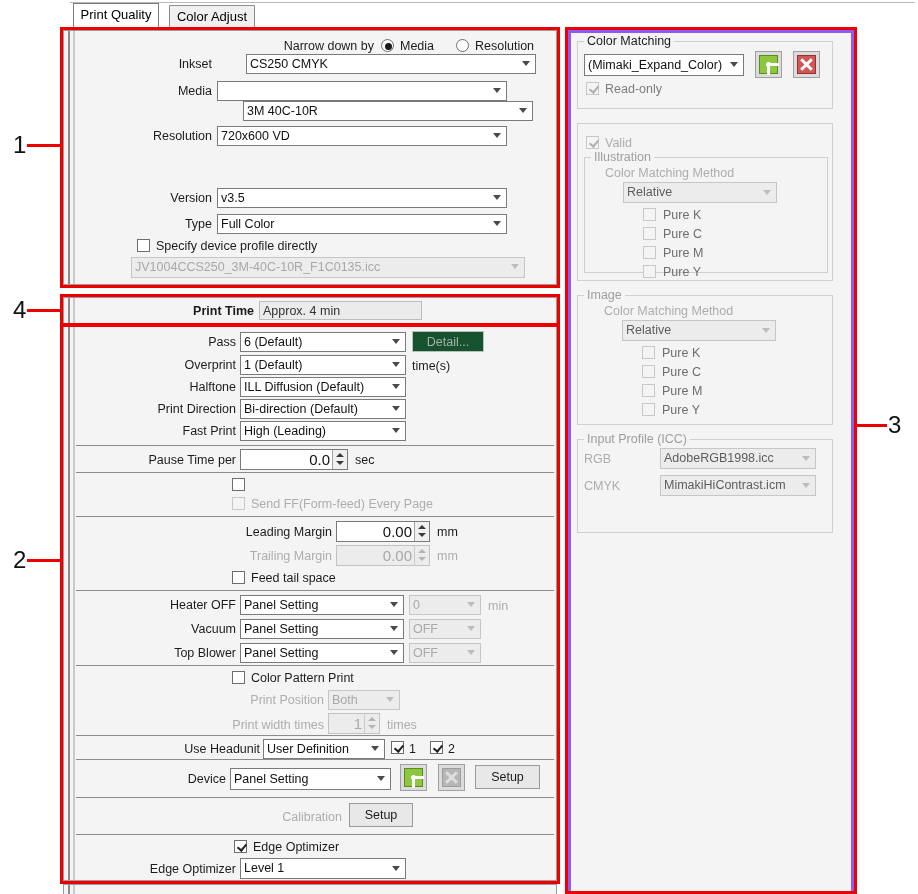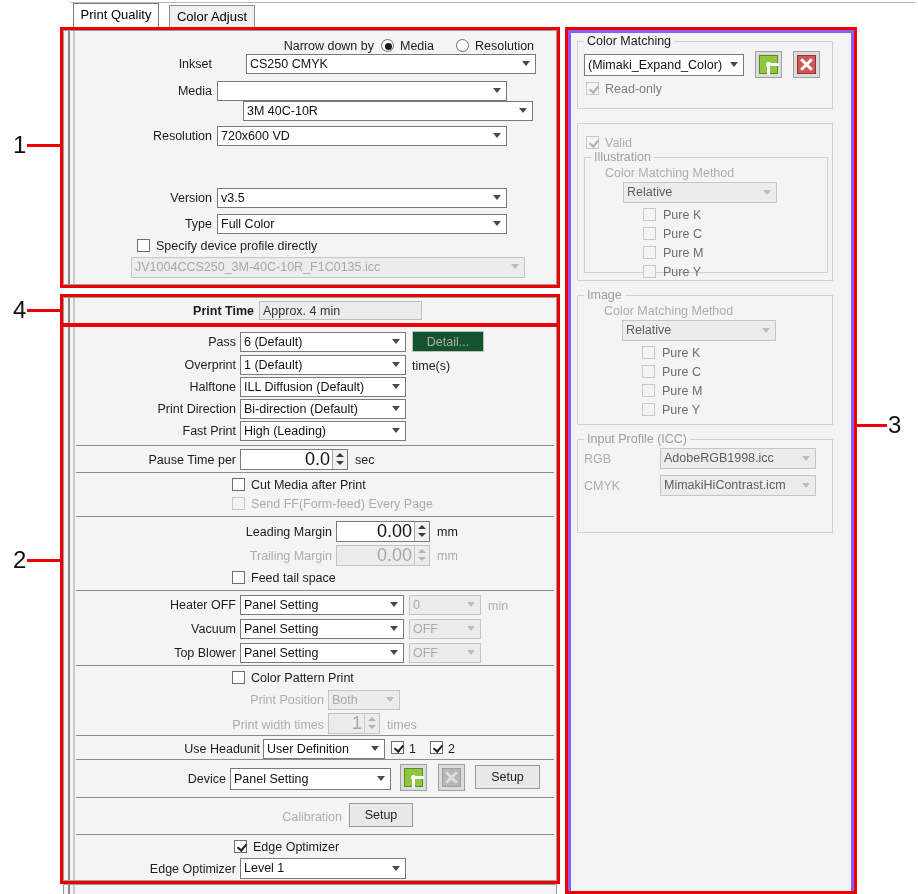--- a/index.html
+++ b/index.html
@@ -118,21 +118,21 @@
     border-top: 5px solid #4a4a4a;
   }
   .combo.dis {
     background: #ececec; border-color: #c6c6c6; color: #a8a8a8;
   }
   .combo.dis .arw:before { border-top-color: #bdbdbd; }
 
   .spin {
     position: absolute; height: 21px;
     background: #ffffff; border: 1px solid #7a7a7a;
-    font-size: 18px; line-height: 19px; color: #111;
+    font-size: 15px; line-height: 19px; color: #111;
     text-align: right;
     padding-right: 17px;
     white-space: nowrap; overflow: hidden;
   }
   .spin.dis { background: #ececec; border-color: #c2c2c2; color: #a8a8a8; }
   .spinbtns {
     position: absolute; right: 0px; top: 0px; width: 15px; height: 19px;
     background: #f0f0f0; border-left: 1px solid #a5a5a5;
   }
   .spinbtns i {
@@ -344,21 +344,20 @@
         <span class="spinbtns">
             <i class="up"></i>
             <i class="dn"></i>
           </span>
       </div>
       <div class="lbl left" style="left:291px; top:124px; width:40px;">sec</div>
 
       <div class="sep" style="left:12px; top:145px; width:478px;"></div>
 
       <div class="cb" style="left:168px; top:151px;"></div>
-      <div class="lbl left" style="left:187px; top:149px; width:220px;">Cut Media after Print</div>
       <div class="cb dis" style="left:168px; top:170px;"></div>
       <div class="lbl left dis" style="left:187px; top:168px; width:260px;">Send FF(Form-feed) Every Page</div>
 
       <div class="sep" style="left:12px; top:189px; width:478px;"></div>
 
       <div class="lbl" style="left:168px; top:196px; width:100px;">Leading Margin</div>
       <div class="spin" style="left:272px; top:194px; width:94px;">
         <span>0.00</span>
         <span class="spinbtns">
             <i class="up"></i>

